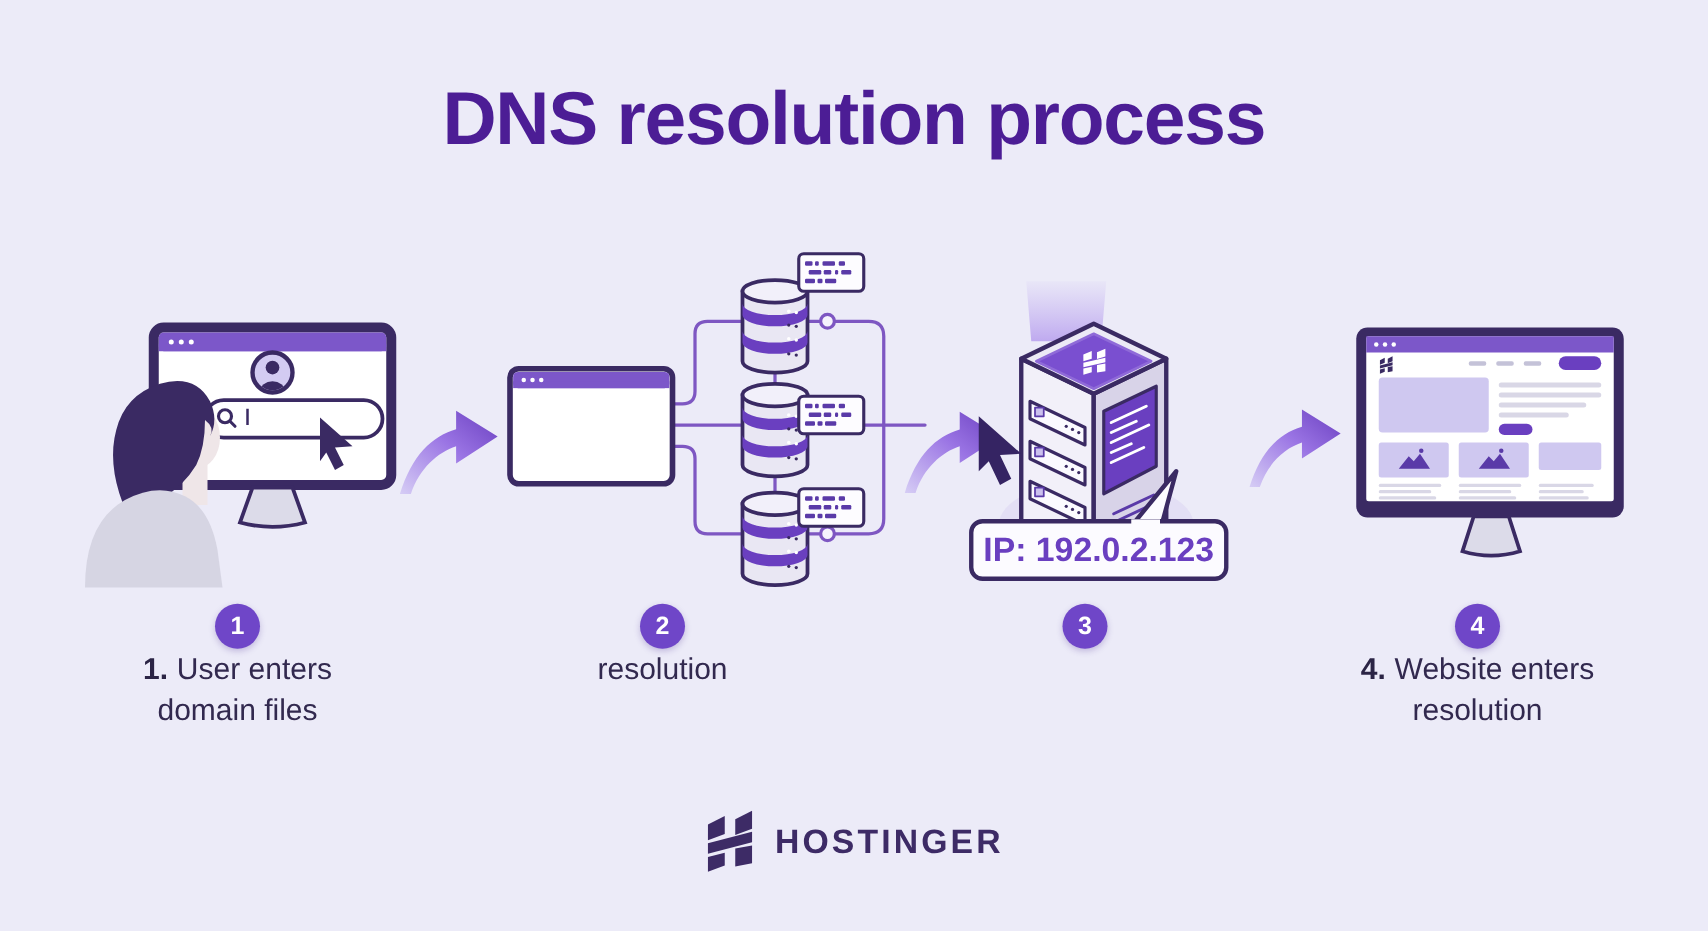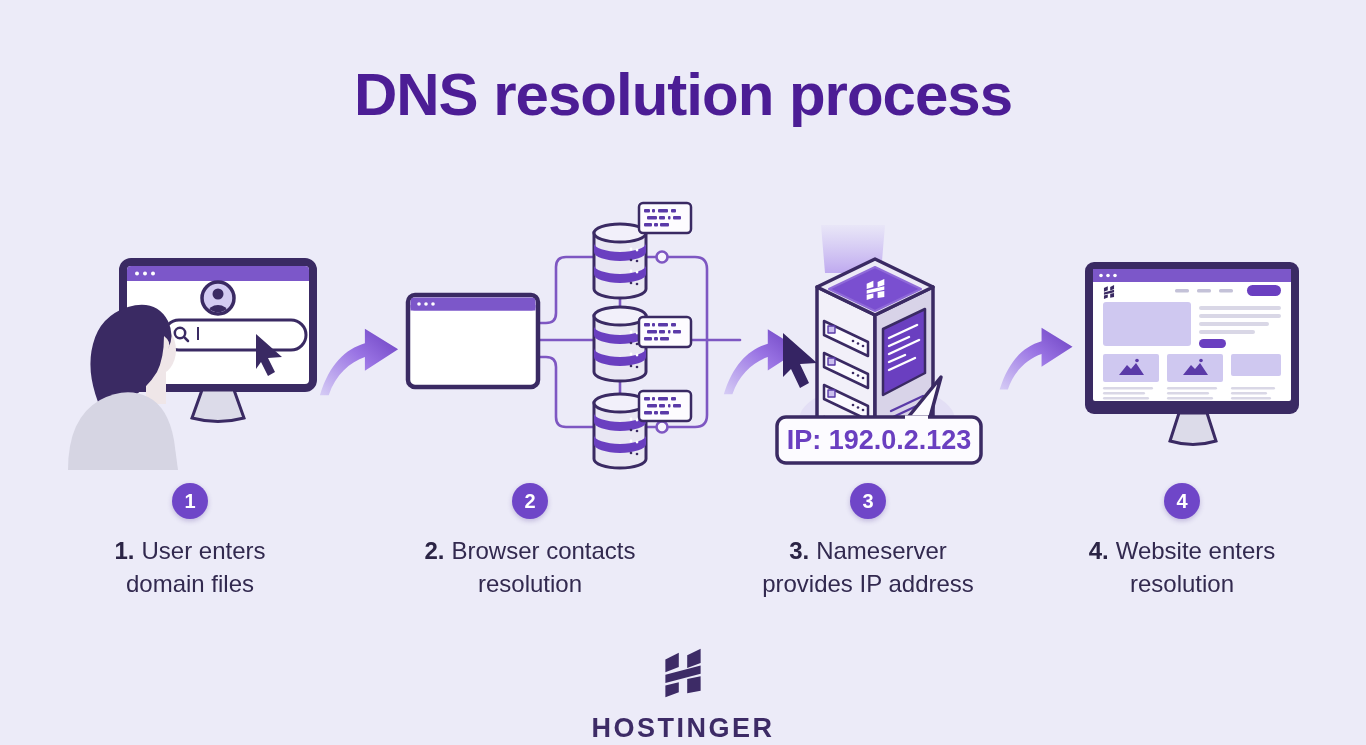--- a/index.html
+++ b/index.html
@@ -28,27 +28,27 @@
   .step3{left:718px;width:300px;}
   .step4{left:1032px;width:300px;}
   .badge{
     width:36px;height:36px;border-radius:50%;
     background:#6f46c8;color:#fff;
     font-size:20px;font-weight:700;line-height:36px;
     margin:0 auto;text-align:center;
     box-shadow:0 2px 5px rgba(80,50,150,.28);
   }
   .caption{
-    margin-top:15px;font-size:24px;color:#32294f;
+    font-size:24px;color:#32294f;
     font-weight:500;line-height:1.38;
   }
   .num{font-weight:800;margin-right:7px;color:#2b2445;}
   .brand{
     position:absolute;left:0;top:648px;width:100%;
-    display:flex;justify-content:center;align-items:center;gap:15px;flex-direction:column;
+    display:flex;justify-content:center;align-items:center;gap:15px;
   }
   .brand .mark{width:42px;height:50px;}
   .wordmark{font-size:27px;font-weight:800;letter-spacing:2.5px;color:#3d2b66;}
   svg{display:block;overflow:visible;}
   svg text{font-family:"Liberation Sans",sans-serif;}
   .hidden-defs{position:absolute;width:0;height:0;}
 </style>
 </head>
 <body>
 
@@ -388,30 +388,25 @@
   <div class="step step1">
     <div class="badge">1</div>
     <div class="caption">
       <div><span class="num">1.</span><span>User enters</span></div>
       <div>domain files</div>
     </div>
   </div>
   <div class="step step2">
     <div class="badge">2</div>
     <div class="caption">
-      <div><span class="num">2.</span><span>Browser contacts</span></div>
       <div>resolution</div>
     </div>
   </div>
   <div class="step step3">
     <div class="badge">3</div>
-    <div class="caption">
-      <div><span class="num">3.</span><span>Nameserver</span></div>
-      <div>provides IP address</div>
-    </div>
   </div>
   <div class="step step4">
     <div class="badge">4</div>
     <div class="caption">
       <div><span class="num">4.</span><span>Website enters</span></div>
       <div>resolution</div>
     </div>
   </div>
 
   <div class="brand">

